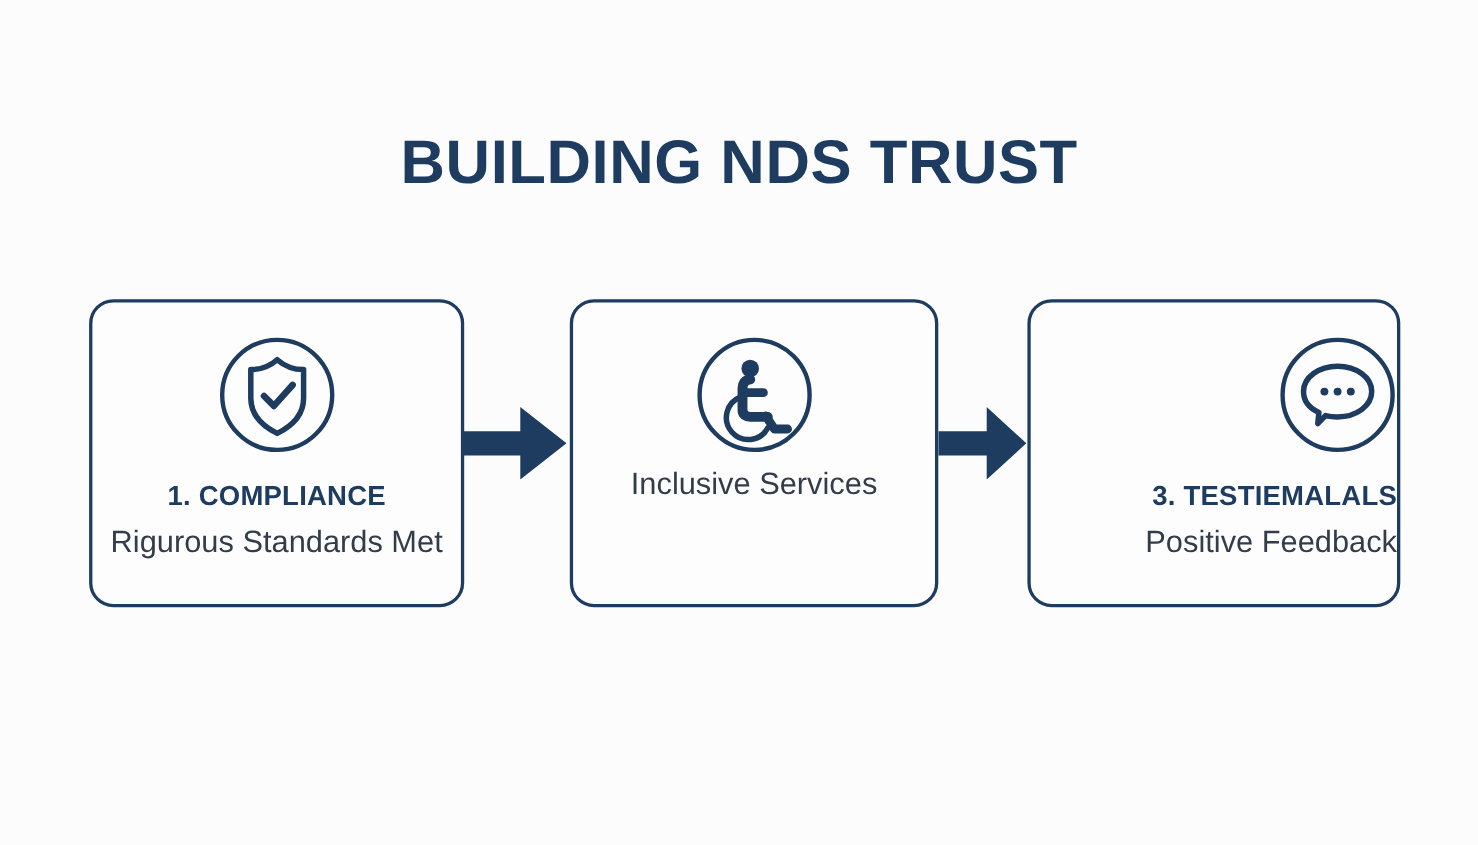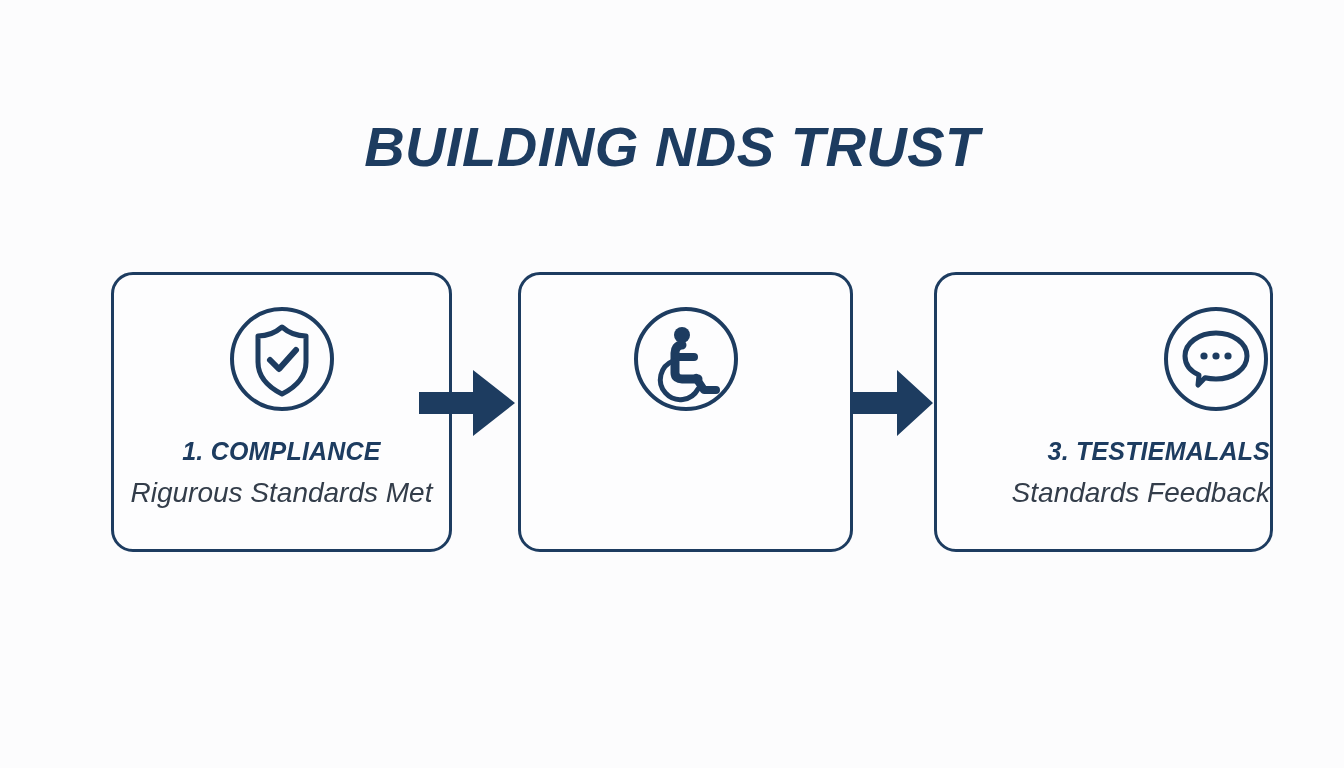--- a/index.html
+++ b/index.html
@@ -12,21 +12,20 @@
     background: #fcfcfd;
     font-family: "Liberation Sans", sans-serif;
     overflow: hidden;
     position: relative;
   }
 
   #slide {
     position: absolute;
     inset: 0;
     background: #fcfcfd;
-    font-style: italic;
   }
 
   
   #page-title {
     position: absolute;
     top: 116px;
     left: 0;
     width: 1344px;
     text-align: center;
     font-size: 56px;
@@ -52,21 +51,21 @@
     height: 280px;
     box-sizing: border-box;
     border: 3px solid #1d3c60;
     border-radius: 22px;
     background: #fdfdfe;
     display: flex;
     flex-direction: column;
     align-items: center;
   }
 
-  .card-1 { left: 81px;  width: 341px; margin-left: 30px; }
+  .card-1 { left: 81px;  width: 341px; }
   .card-2 { left: 518px; width: 335px; }
   .card-3 { left: 934px; width: 339px; align-items: flex-end; }
 
   .card-icon {
     margin-top: 30px;
     width: 108px;
     height: 108px;
   }
 
   .card-title {
@@ -126,37 +125,38 @@
       <div class="card-icon">
         <svg viewBox="0 0 108 108" width="108" height="108" aria-hidden="true">
           <circle cx="54" cy="54" r="50" fill="none" stroke="#1d3c60" stroke-width="4"></circle>
           <circle cx="50" cy="30" r="8" fill="#1d3c60"></circle>
           <path d="M50 40 C45 40, 43 44, 43 48 L43 68 C43 72, 46 74, 50 74 L66 74" fill="none" stroke="#1d3c60" stroke-width="9" stroke-linecap="round" stroke-linejoin="round"></path>
           <path d="M45 52 L62 52" fill="none" stroke="#1d3c60" stroke-width="8" stroke-linecap="round"></path>
           <path d="M64 73 L72 85 L84 85" fill="none" stroke="#1d3c60" stroke-width="8" stroke-linecap="round" stroke-linejoin="round"></path>
           <path d="M41 56 A 20 20 0 1 0 66 84" fill="none" stroke="#1d3c60" stroke-width="5" stroke-linecap="round"></path>
         </svg>
       </div>
+      <div class="card-sub">Inclusive Services</div>
     </div>
 
     <div class="arrow arrow-2">
       <svg viewBox="0 0 80 66" width="80" height="66" preserveAspectRatio="none" aria-hidden="true">
         <path d="M0 22 L44 22 L44 0 L80 33 L44 66 L44 44 L0 44 Z" fill="#1d3c60"></path>
       </svg>
     </div>
 
     <div class="card card-3">
       <div class="card-icon">
         <svg viewBox="0 0 108 108" width="108" height="108" aria-hidden="true">
           <circle cx="54" cy="54" r="50" fill="none" stroke="#1d3c60" stroke-width="4"></circle>
           <path d="M54 28 C71 28, 85 38, 85 51 C85 64, 71 74, 54 74 C50 74, 46 73.5, 43 72.8
                    L36 80 L37 70 C28 66, 23 59, 23 51 C23 38, 37 28, 54 28 Z" fill="none" stroke="#1d3c60" stroke-width="5" stroke-linejoin="round"></path>
           <circle cx="42" cy="51" r="3.6" fill="#1d3c60"></circle>
           <circle cx="54" cy="51" r="3.6" fill="#1d3c60"></circle>
           <circle cx="66" cy="51" r="3.6" fill="#1d3c60"></circle>
         </svg>
       </div>
       <div class="card-title">3. TESTIEMALALS</div>
-      <div class="card-sub">Standards Feedback</div>
+      <div class="card-sub">Positive Feedback</div>
     </div>
 
   </div>
 </div>
 
 </body></html>

